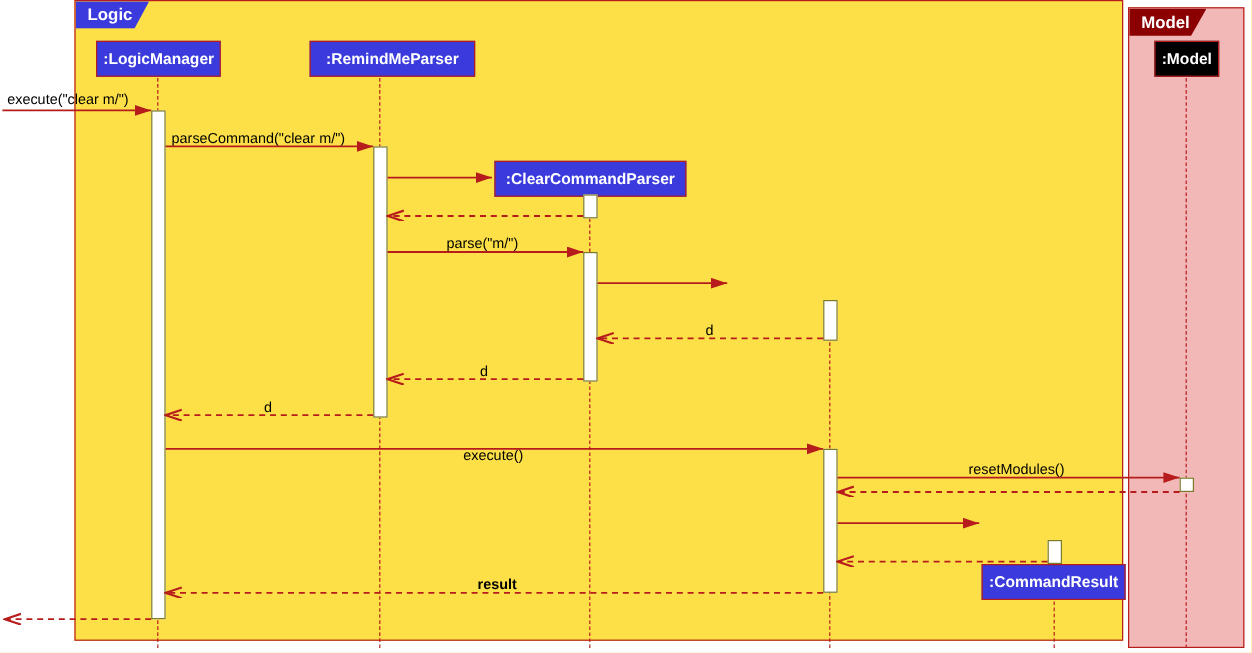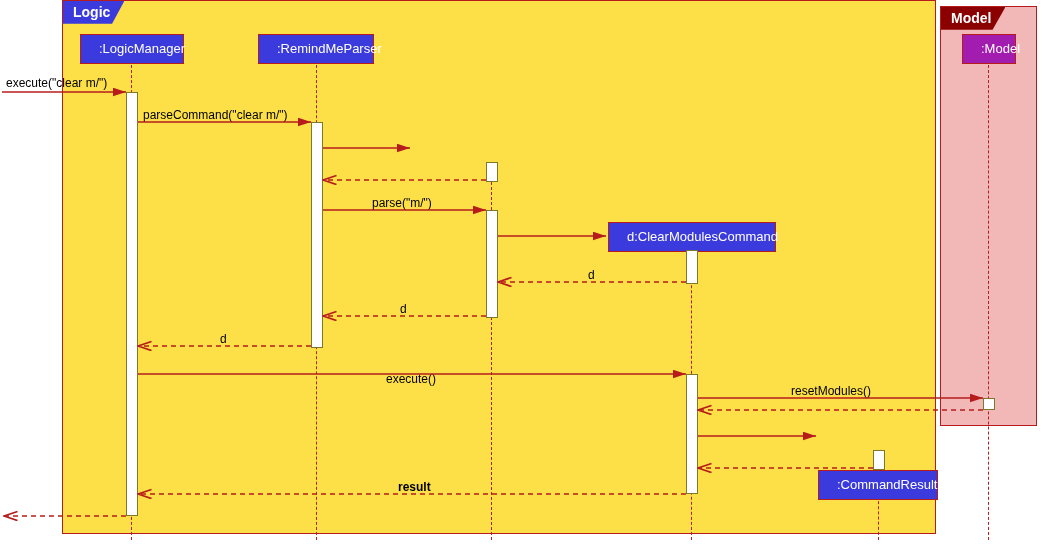--- a/index.html
+++ b/index.html
@@ -26,27 +26,28 @@
     font-weight: bold;
     font-size: 14px;
     color: #fff;
     line-height: 1.2;
   }
   .participant {
     position: absolute;
     box-sizing: border-box;
     border: 1.5px solid #b71c1c;
     text-align: center;
-    padding: 6px 18px;
+    padding: 6px 5px;
     color: #fff;
     font-size: 13px;
     line-height: 1.2;
+    font-weight: bold;
   }
   .participant.logic { background: #3a3add; }
-  .participant.model { background: #a21caf; }
+  .participant.model { background: #000000; }
   .lifeline {
     position: absolute;
     width: 0;
     border-left: 1.5px dashed #b71c1c;
   }
   .activation {
     position: absolute;
     background: #fff;
     border: 1px solid #7a7a2a;
     box-sizing: border-box;
@@ -68,54 +69,54 @@
 </style>
 </head>
 <body>
 
 <div class="canvas">
 
   <div class="frame" style="left:62px; top:0; width:874px; height:534px; background:#fde047; border:1.5px solid #b71c1c;">
     <div class="frame-label" style="background:#3a3add; clip-path: polygon(0 0, 100% 0, 80% 100%, 0 100%);">Logic</div>
   </div>
 
-  <div class="frame" style="left:940px; top:6px; width:97px; height:420px; background:#f2b8b8; border:1.5px solid #b71c1c;">
+  <div class="frame" style="left:940px; top:6px; width:97px; height:534px; background:#f2b8b8; border:1.5px solid #b71c1c;">
     <div class="frame-label" style="background:#8b0000; clip-path: polygon(0 0, 100% 0, 80% 100%, 0 100%);">Model</div>
   </div>
 
   <div class="lifeline" style="left:131px; top:60px; height:480px;"></div>
   <div class="lifeline" style="left:316px; top:60px; height:480px;"></div>
   <div class="lifeline" style="left:491px; top:162px; height:378px;"></div>
   <div class="lifeline" style="left:691px; top:250px; height:290px;"></div>
   <div class="lifeline" style="left:878px; top:450px; height:90px;"></div>
   <div class="lifeline" style="left:988px; top:60px; height:480px;"></div>
 
   <div class="participant logic" style="left:80px; top:34px; width:104px;">:LogicManager</div>
-  <div class="participant logic" style="left:258px; top:34px; width:116px;">:RemindMeParser</div>
-  <div class="participant logic" style="left:608px; top:222px; width:168px;">d:ClearModulesCommand</div>
+  <div class="participant logic" style="left:258px; top:34px; width:138px;">:RemindMeParser</div>
+  <div class="participant logic" style="left:412px; top:134px; width:160px;">:ClearCommandParser</div>
   <div class="participant logic" style="left:818px; top:422px; width:120px;margin-top:48px;">:CommandResult</div>
   <div class="participant model" style="left:962px; top:34px; width:54px;">:Model</div>
 
   <div class="activation" style="left:126px; top:92px; width:12px; height:424px;"></div>
   <div class="activation" style="left:311px; top:122px; width:12px; height:226px;"></div>
   <div class="activation" style="left:486px; top:162px; width:12px; height:20px;"></div>
   <div class="activation" style="left:486px; top:210px; width:12px; height:108px;"></div>
   <div class="activation" style="left:686px; top:250px; width:12px; height:34px;"></div>
   <div class="activation" style="left:686px; top:374px; width:12px; height:120px;"></div>
   <div class="activation" style="left:983px; top:398px; width:12px; height:12px;"></div>
   <div class="activation" style="left:873px; top:450px; width:12px; height:20px;"></div>
 
   <div class="message-label" style="left:6px; top:76px;">execute("clear m/")</div>
   <div class="message-label" style="left:143px; top:108px;">parseCommand("clear m/")</div>
   <div class="message-label" style="left:372px; top:196px;">parse("m/")</div>
   <div class="message-label" style="left:588px; top:268px;">d</div>
   <div class="message-label" style="left:400px; top:302px;">d</div>
   <div class="message-label" style="left:220px; top:332px;">d</div>
   <div class="message-label" style="left:386px; top:372px;">execute()</div>
-  <div class="message-label" style="left:758px; top:384px;padding-left:33px;">resetModules()</div>
+  <div class="message-label" style="left:774px; top:384px;padding-left:33px;">resetModules()</div>
   <div class="message-label" style="left:398px; top:480px;font-weight:bold;">result</div>
 
   <svg class="arrows">
     <defs>
       <marker id="solidArrow" markerWidth="10" markerHeight="10" refX="9" refY="3" orient="auto">
         <path d="M0,0 L9,3 L0,6 Z" fill="#b71c1c"></path>
       </marker>
       <marker id="openArrow" markerWidth="10" markerHeight="10" refX="9" refY="3" orient="auto">
         <path d="M0,0 L9,3 L0,6" fill="none" stroke="#b71c1c" stroke-width="1.2"></path>
       </marker>

